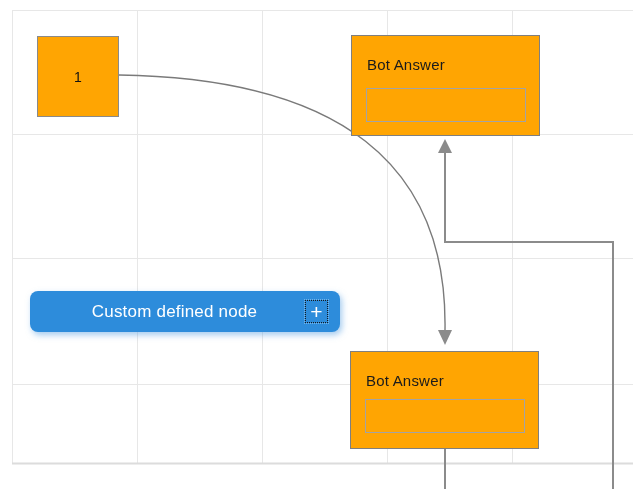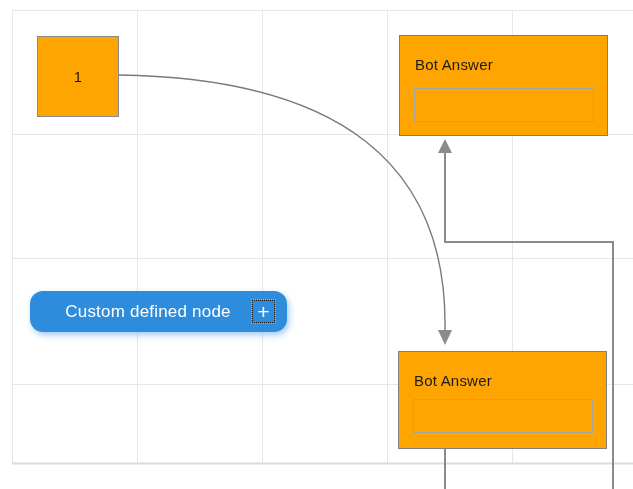--- a/index.html
+++ b/index.html
@@ -26,46 +26,45 @@
     border: 1.5px solid #7f7f7f;
   }
   .node-start {
     left: 37px; top: 36px;
     width: 82px; height: 81px;
     border-color: #8a8a8a;
     display: flex; align-items: center; justify-content: center;
     font-size: 14px; color: #111111;
   }
   .node-bot {
-    width: 209px;
+    width: 189px;
     color: #1b1b1b;
-    margin-left: 48px;
   }
   .node-bot-top { left: 351px; top: 35px; height: 101px; }
   .node-bot-bottom { left: 350px; top: 351px; height: 98px; }
   .node-bot .bot-title {
     position: absolute;
     left: 15px; top: 20px;
     font-size: 15px;
     letter-spacing: 0.2px;
   }
   .node-bot .bot-field {
     position: absolute;
     left: 14px; right: 13px;
     height: 34px;
     border: 1px solid #a3a3a3;
     background: transparent;
   }
   .node-bot-top .bot-field { top: 52px; }
   .node-bot-bottom .bot-field { top: 47px; }
   .node-custom {
     left: 30px; top: 291px;
-    width: 257px; height: 41px;
+    width: 310px; height: 41px;
     border: none;
-    border-radius: 13px;
+    border-radius: 8px;
     display: flex; align-items: center;
     box-shadow: 2px 3px 6px rgba(90, 160, 225, 0.55);
   }
   .custom-label {
     flex: 1 1 auto;
     text-align: center;
     font-size: 17px;
     letter-spacing: 0.2px;
     padding-left: 14px;
   }

